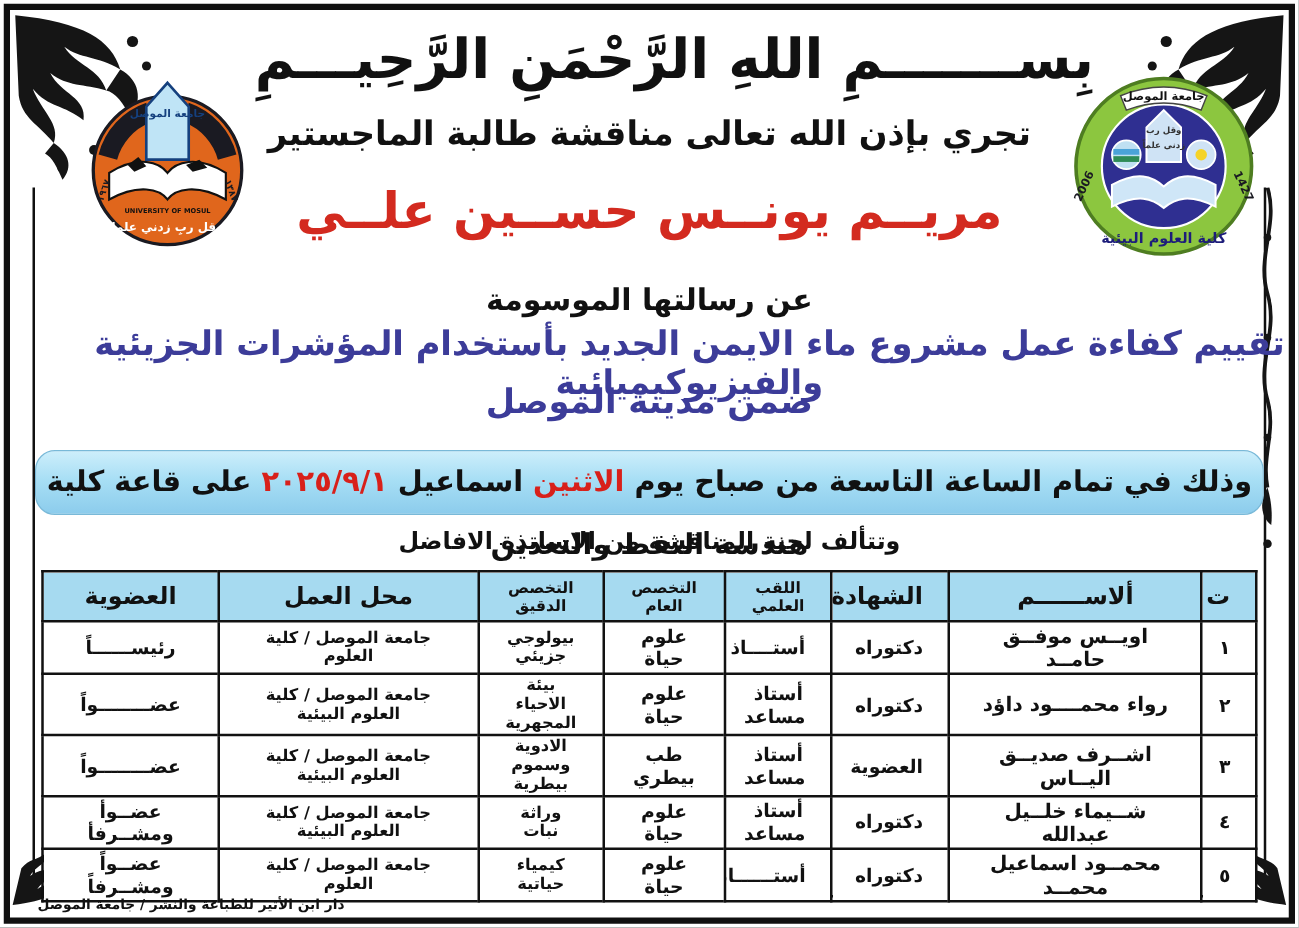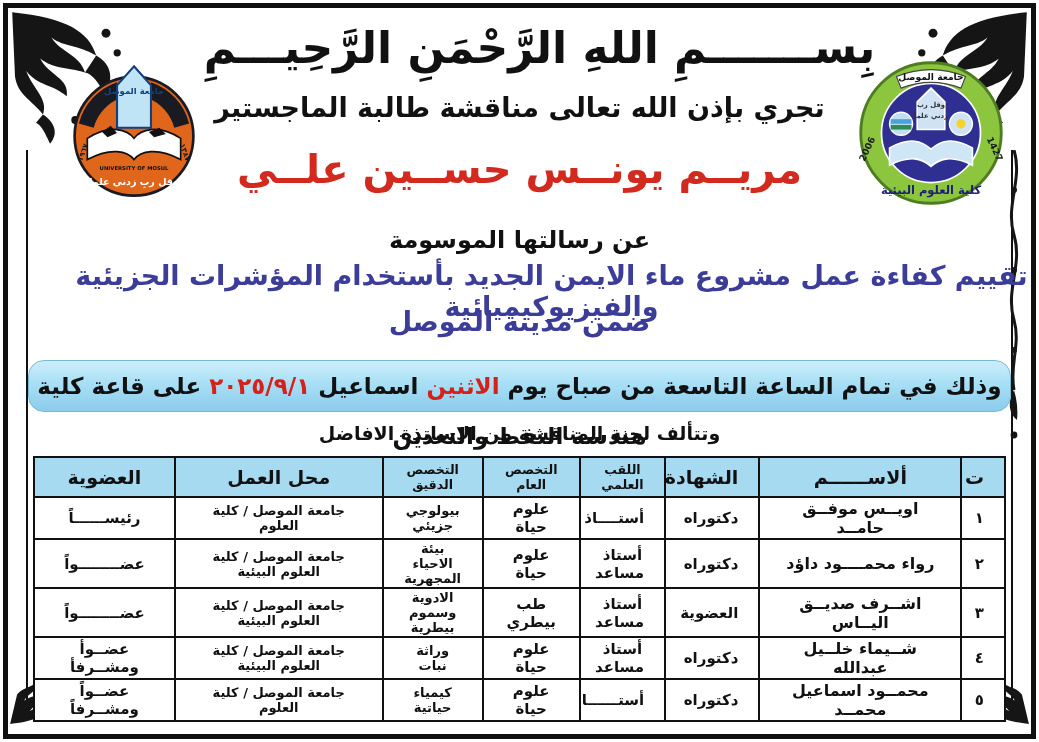--- a/index.html
+++ b/index.html
@@ -234,14 +234,15 @@
           <td>أستــــــاذ</td>
           <td>علوم حياة</td>
           <td class="spec">كيمياء حياتية</td>
           <td class="work">جامعة الموصل / كلية العلوم</td>
           <td>عضــواً ومشــرفاً</td>
         </tr>
       </tbody>
     </table>
   </div>
 
+  <div class="footer">دار ابن الأثير للطباعة والنشر / جامعة الموصل</div>
 
 </div>
 
 </body></html>

